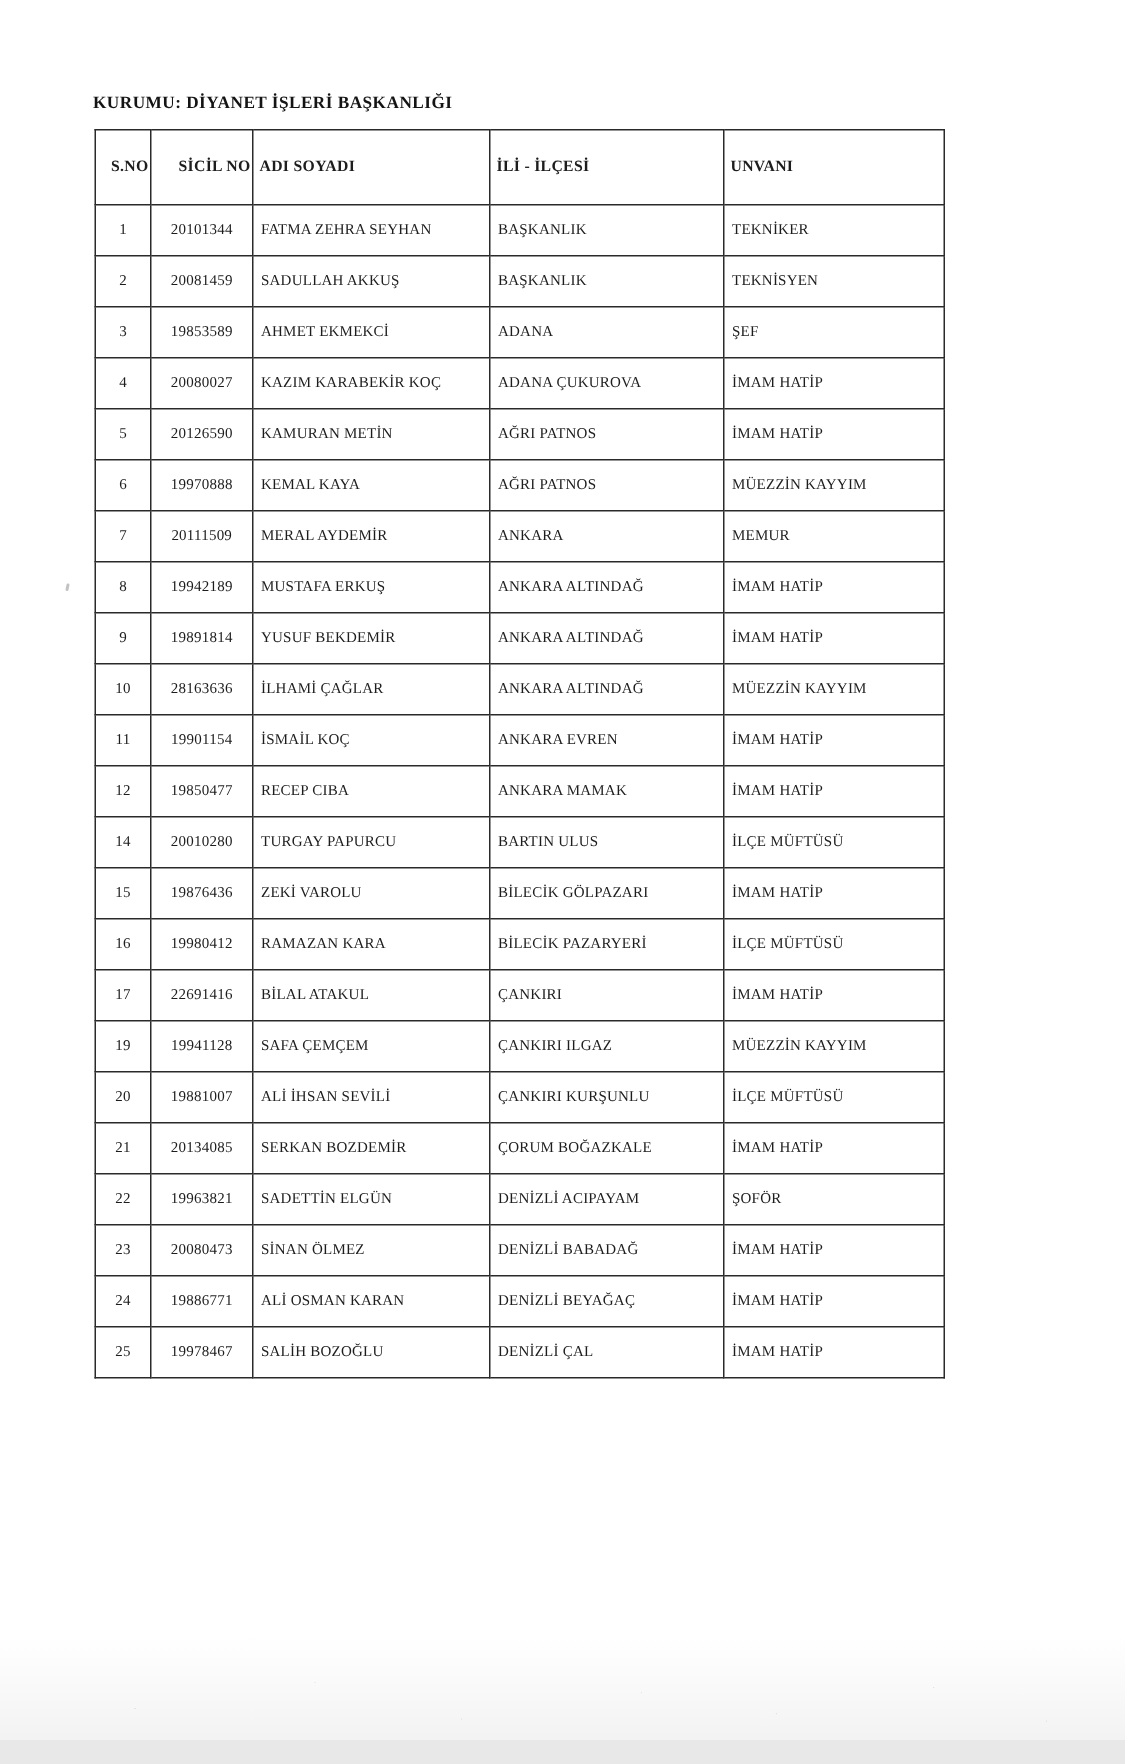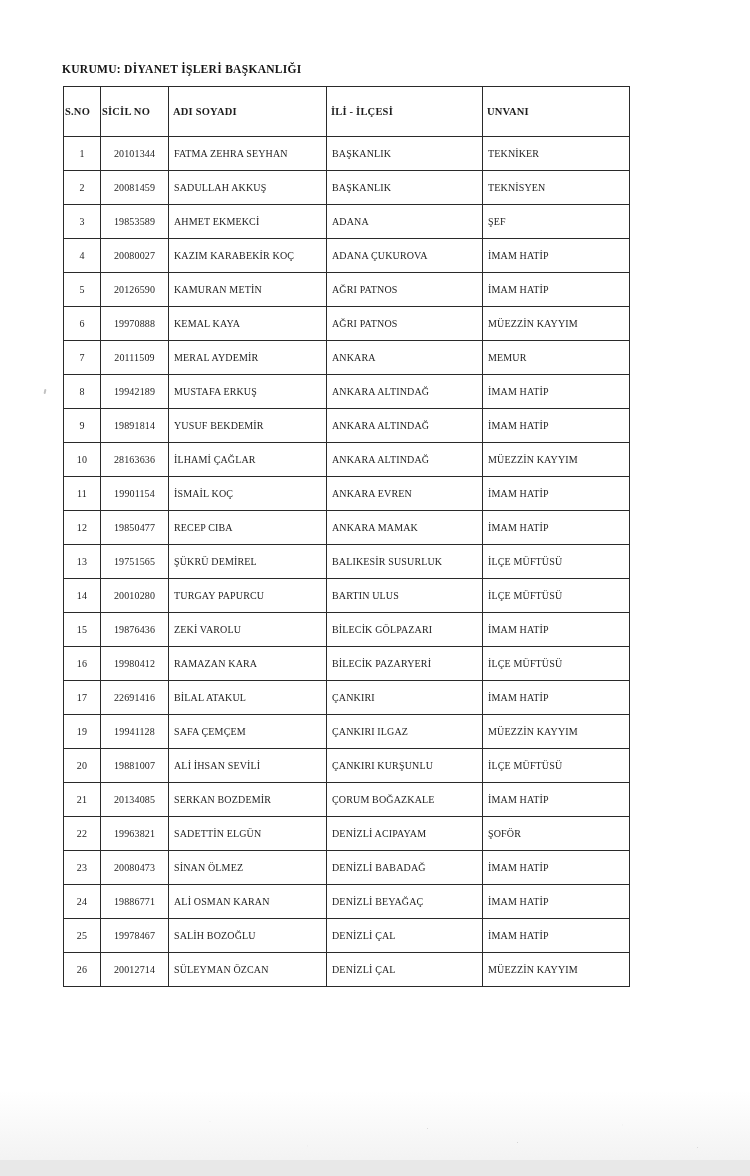--- a/index.html
+++ b/index.html
@@ -45,21 +45,21 @@
     vertical-align: middle;
   }
   table.personnel th {
     height: 24px;
     font-size: 10.5px;
     font-weight: bold;
     text-align: left;
     padding: 19px 4px;
     letter-spacing: 0.2px;
   }
-  table.personnel th.center { text-align: left; padding: 2px 1px; }
+  table.personnel th.center { text-align: right; padding: 2px 1px; }
   table.personnel td {
     height: 34px;
     font-size: 10px;
     padding: 2px 5px;
     letter-spacing: 0.15px;
   }
   table.personnel td.center { text-align: center; padding: 2px 1px; }
   
   .scan-speck {
     position: absolute;
@@ -192,27 +192,20 @@
           <td>İMAM HATİP</td>
         </tr>
         <tr>
           <td class="center">12</td>
           <td class="center">19850477</td>
           <td>RECEP CIBA</td>
           <td>ANKARA MAMAK</td>
           <td>İMAM HATİP</td>
         </tr>
         <tr>
-          <td class="center">13</td>
-          <td class="center">19751565</td>
-          <td>ŞÜKRÜ DEMİREL</td>
-          <td>BALIKESİR SUSURLUK</td>
-          <td>İLÇE MÜFTÜSÜ</td>
-        </tr>
-        <tr>
           <td class="center">14</td>
           <td class="center">20010280</td>
           <td>TURGAY PAPURCU</td>
           <td>BARTIN ULUS</td>
           <td>İLÇE MÜFTÜSÜ</td>
         </tr>
         <tr>
           <td class="center">15</td>
           <td class="center">19876436</td>
           <td>ZEKİ VAROLU</td>
@@ -275,26 +268,19 @@
           <td>DENİZLİ BEYAĞAÇ</td>
           <td>İMAM HATİP</td>
         </tr>
         <tr>
           <td class="center">25</td>
           <td class="center">19978467</td>
           <td>SALİH BOZOĞLU</td>
           <td>DENİZLİ ÇAL</td>
           <td>İMAM HATİP</td>
         </tr>
-        <tr>
-          <td class="center">26</td>
-          <td class="center">20012714</td>
-          <td>SÜLEYMAN ÖZCAN</td>
-          <td>DENİZLİ ÇAL</td>
-          <td>MÜEZZİN KAYYIM</td>
-        </tr>
       </tbody>
   </table>
 
   <div class="scan-speck"></div>
   <div class="scan-noise-band"></div>
 
 </div>
 
 </body></html>

